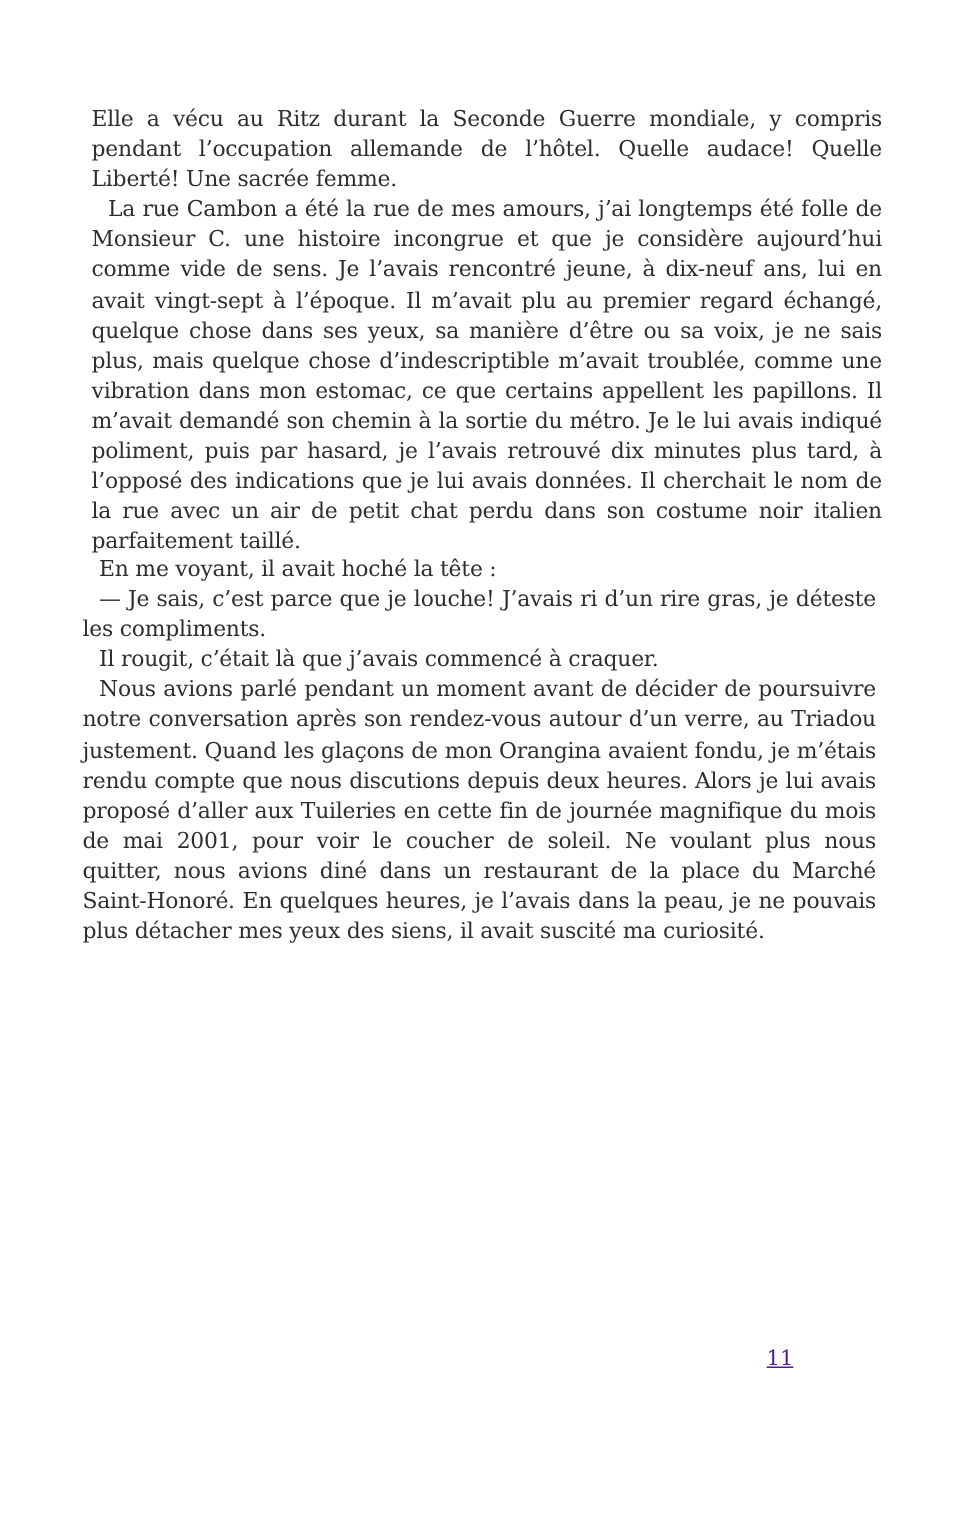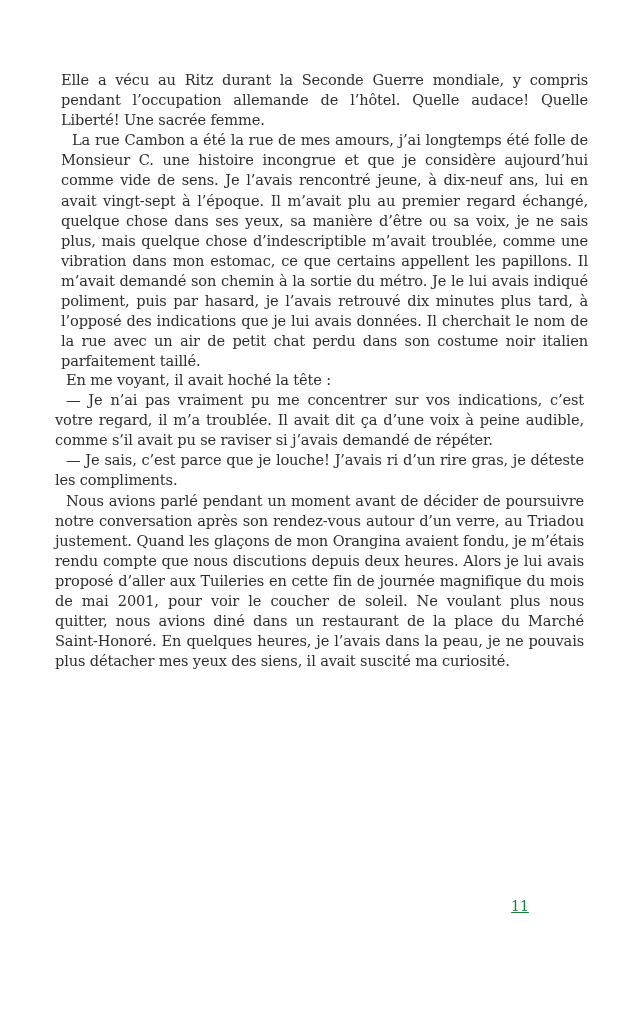--- a/index.html
+++ b/index.html
@@ -46,36 +46,36 @@
     .para.first {
       text-indent: 0;
     }
     .page-number {
       position: absolute;
       left: 500px;
       top: 898px;
       width: 40px;
       text-align: center;
       font-size: 14px;
-      color: #15803d;
+      color: #4c1d95;
       text-decoration: underline;
     }
   </style>
 </head>
 <body>
 
 <div class="page">
 
   <div class="block block-top">
     <p class="para first">Elle a vécu au Ritz durant la Seconde Guerre mondiale, y compris pendant l’occupation allemande de l’hôtel. Quelle audace! Quelle Liberté! Une sacrée femme.</p>
     <p class="para">La rue Cambon a été la rue de mes amours, j’ai longtemps été folle de Monsieur C. une histoire incongrue et que je considère aujourd’hui comme vide de sens. Je l’avais rencontré jeune, à dix-neuf ans, lui en avait vingt-sept à l’époque. Il m’avait plu au premier regard échangé, quelque chose dans ses yeux, sa manière d’être ou sa voix, je ne sais plus, mais quelque chose d’indescriptible m’avait troublée, comme une vibration dans mon estomac, ce que certains appellent les papillons. Il m’avait demandé son chemin à la sortie du métro. Je le lui avais indiqué poliment, puis par hasard, je l’avais retrouvé dix minutes plus tard, à l’opposé des indications que je lui avais données. Il cherchait le nom de la rue avec un air de petit chat perdu dans son costume noir italien parfaitement taillé.</p>
   </div>
 
   <div class="block block-bottom">
     <p class="para">En me voyant, il avait hoché la tête :</p>
-    <p class="para">— Je n’ai pas vraiment pu me concentrer sur vos indications, c’est votre regard, il m’a troublée. Il avait dit ça d’une voix à peine audible, comme s’il avait pu se raviser si j’avais demandé de répéter.</p>
     <p class="para">— Je sais, c’est parce que je louche! J’avais ri d’un rire gras, je déteste les compliments.</p>
+    <p class="para">Il rougit, c’était là que j’avais commencé à craquer.</p>
     <p class="para">Nous avions parlé pendant un moment avant de décider de poursuivre notre conversation après son rendez-vous autour d’un verre, au Triadou justement. Quand les glaçons de mon Orangina avaient fondu, je m’étais rendu compte que nous discutions depuis deux heures. Alors je lui avais proposé d’aller aux Tuileries en cette fin de journée magnifique du mois de mai 2001, pour voir le coucher de soleil. Ne voulant plus nous quitter, nous avions diné dans un restaurant de la place du Marché Saint-Honoré. En quelques heures, je l’avais dans la peau, je ne pouvais plus détacher mes yeux des siens, il avait suscité ma curiosité.</p>
   </div>
 
   <div class="page-number">11</div>
 
 </div>
 
 </body></html>

